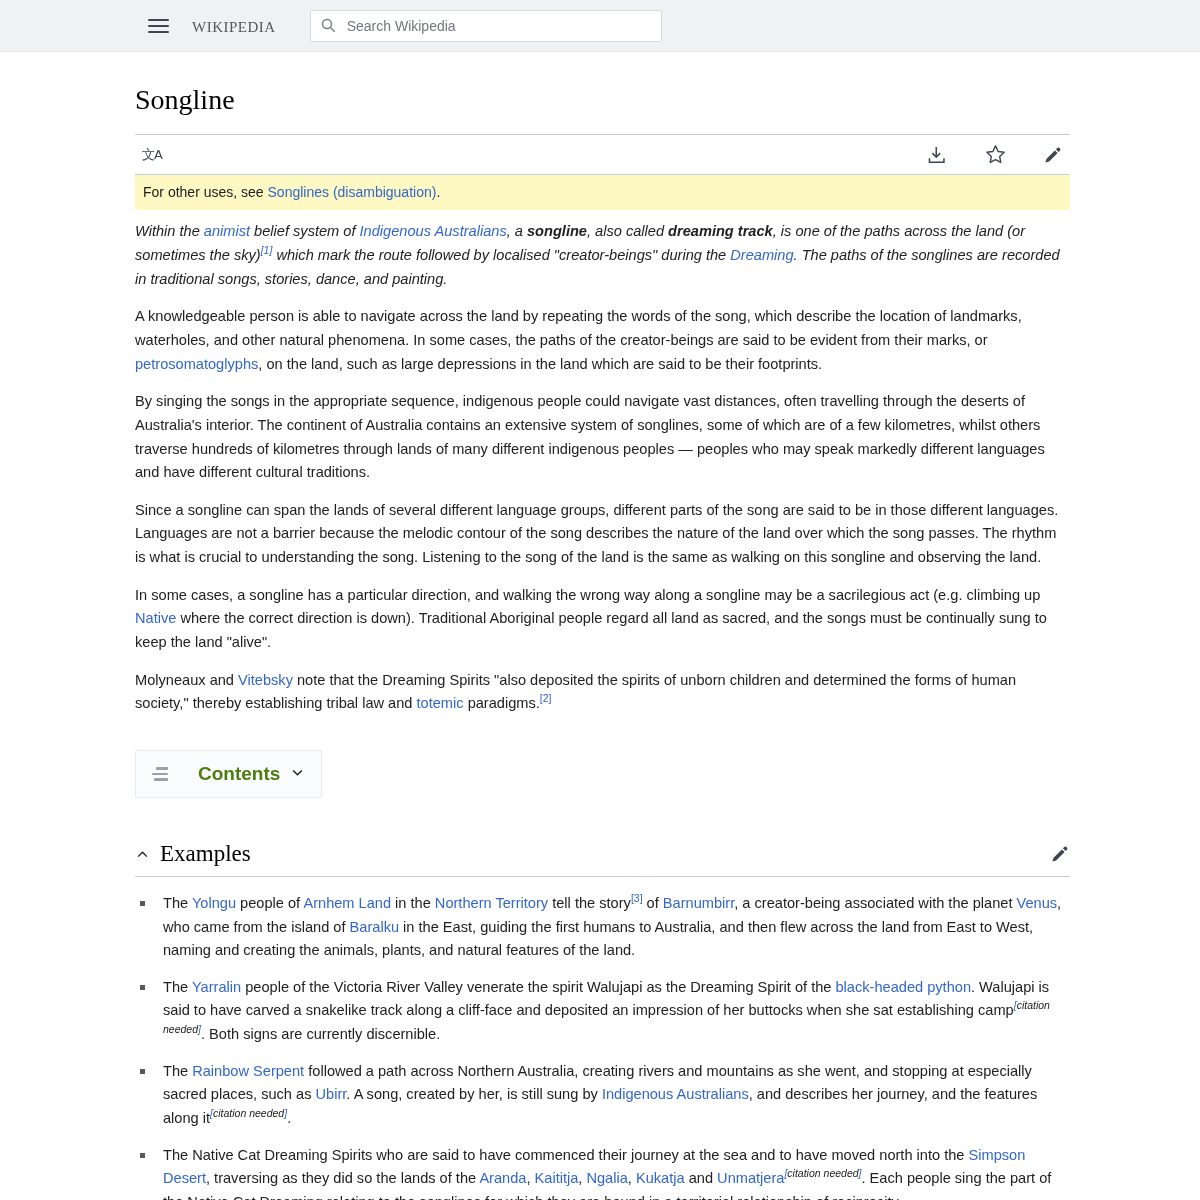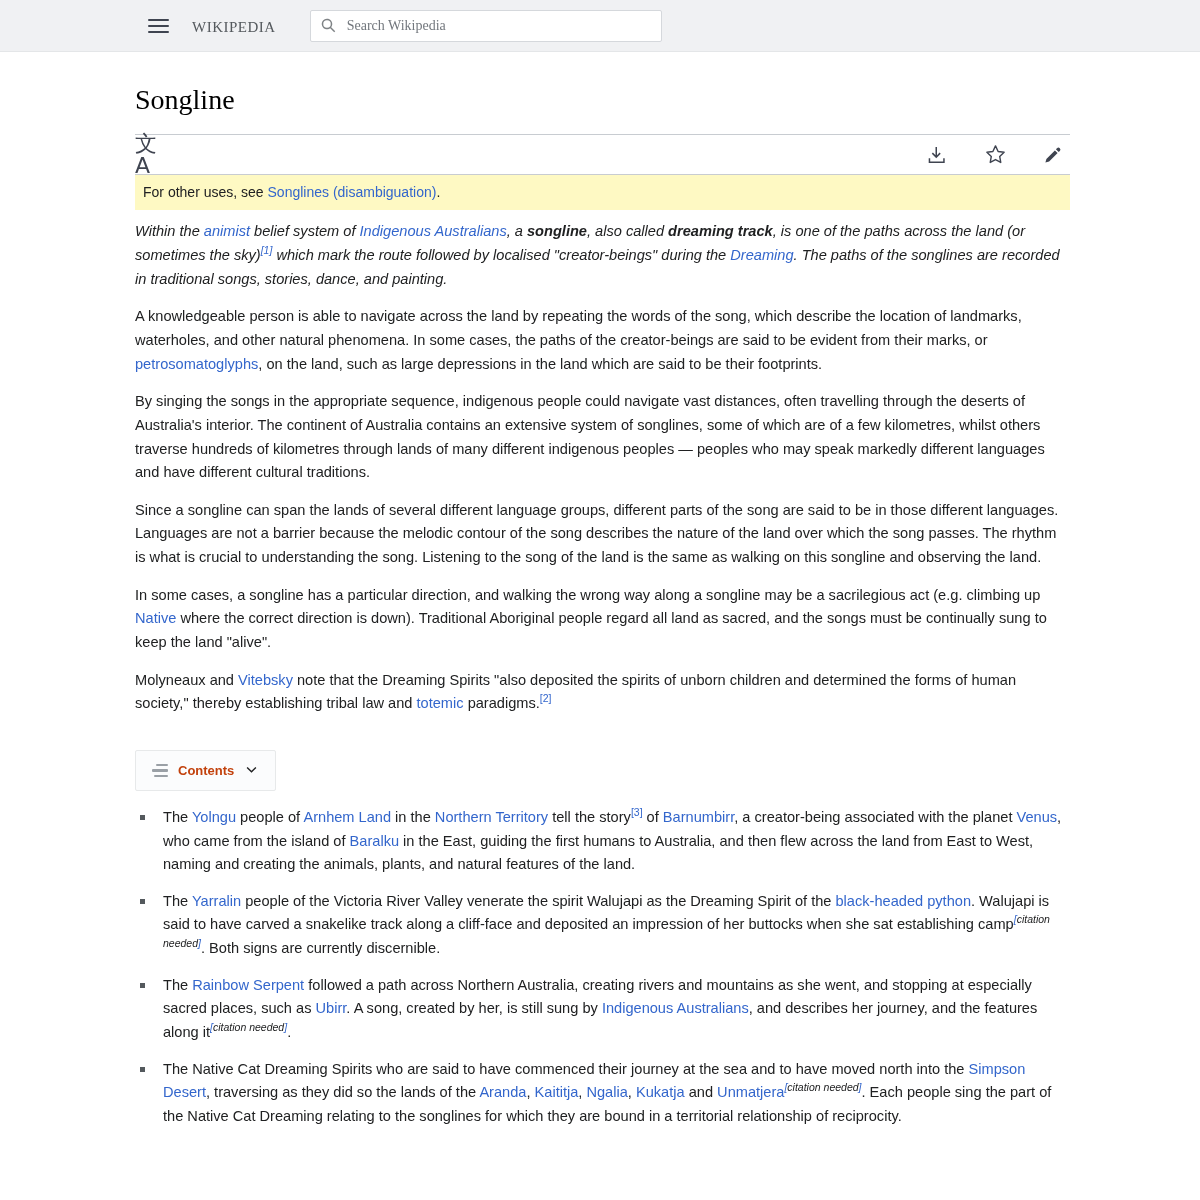--- a/index.html
+++ b/index.html
@@ -52,21 +52,21 @@
     border: 1px solid #d5d8dc;
     border-radius: 2px;
     display: flex;
     align-items: center;
     padding: 0 8px 0 10px;
     cursor: text;
   }
   .search-icon { flex: 0 0 auto; width: 15px; height: 15px; margin-right: 9px; opacity: .75; }
   .search-input {
     border: 0; outline: 0; background: transparent;
-    font-family: Liberation Serif, serif;
+    font-family: Liberation Sans, sans-serif;
     font-size: 14px; color: #15803d;
     width: 100%;
   }
   .search-input::placeholder { color: #72777d; }
 
   
   .content {
     width: 935px;
     margin: 0 auto 0 135px;
     padding-top: 30px;
@@ -91,21 +91,21 @@
     justify-content: space-between;
   }
   .tool-bar-left, .tool-bar-right { display: flex; align-items: center; }
   .tool-btn {
     width: 34px; height: 34px;
     display: flex; align-items: center; justify-content: center;
     cursor: pointer;
   }
   .tool-bar-right .tool-btn { margin-left: 24px; }
   .lang-glyph {
-    font-size: 22px;
+    font-size: 13px;
     color: #3f4450;
     line-height: 1;
     letter-spacing: -1px;
     font-family: "DejaVu Sans", sans-serif;
   }
 
   .hatnote {
     background: #fef9c3;
     font-size: 14px;
     color: #202122;
@@ -139,21 +139,21 @@
     border-radius: 2px;
     padding: 12px 16px 12px 16px;
     margin: 20px 0 0 0;
     cursor: pointer;
   }
   .toc-icon { display: flex; flex-direction: column; gap: 3px; width: 16px; }
   .toc-icon i { display: block; height: 2.5px; background: #9aa0a6; border-radius: 1px; }
   .toc-icon i:nth-child(1) { width: 12px; margin-left: 4px; }
   .toc-icon i:nth-child(2) { width: 16px; }
   .toc-icon i:nth-child(3) { width: 14px; margin-left: 2px; }
-  .contents-label { font-size: 13px; font-weight: bold; color: #c2410c; }
+  .contents-label { font-size: 19px; font-weight: bold; color: #4d7c0f; margin-left: 20px; }
 
   
   .section-head {
     display: flex;
     align-items: center;
     justify-content: space-between;
     margin: 43px 0 0 0;
     padding-bottom: 9px;
     border-bottom: 1px solid #c8ccd1;
   }
@@ -261,20 +261,36 @@
         <i></i>
       </span>
     <span class="contents-label">Contents</span>
     <span>
       <svg class="icon-svg" width="15" height="15" viewBox="0 0 20 20" aria-hidden="true">
         <path fill="#202122" d="M3.5 6.5L10 13l6.5-6.5-1.3-1.3L10 10.4 4.8 5.2z"></path>
       </svg>
     </span>
   </div>
 
+  <div class="section-head">
+    <div class="section-head-left">
+      <span>
+        <svg class="icon-svg" width="15" height="15" viewBox="0 0 20 20" aria-hidden="true">
+          <path fill="#202122" d="M16.5 13.5L10 7l-6.5 6.5 1.3 1.3L10 9.6l5.2 5.2z"></path>
+        </svg>
+      </span>
+      <h2 class="section-title">Examples</h2>
+    </div>
+    <span>
+      <svg class="icon-svg" width="20" height="20" viewBox="0 0 20 20" aria-hidden="true">
+        <path fill="#3f4450" d="M16.8 3.2a2 2 0 0 0-2.8 0l-1.1 1.1 2.8 2.8 1.1-1.1a2 2 0 0 0 0-2.8z"></path>
+        <path fill="#3f4450" d="M11.9 5.4L3.4 13.9 2.4 17.6l3.7-1 8.5-8.5-2.7-2.7z"></path>
+      </svg>
+    </span>
+  </div>
 
   <ul class="examples" id="examples">
       <li>The <a class="wl">Yolngu</a> people of <a class="wl">Arnhem Land</a> in the <a class="wl">Northern Territory</a> tell the story<sup class="ref"><a>[3]</a></sup> of <a class="wl">Barnumbirr</a>, a creator-being associated with the planet <a class="wl">Venus</a>, who came from the island of <a class="wl">Baralku</a> in the East, guiding the first humans to Australia, and then flew across the land from East to West, naming and creating the animals, plants, and natural features of the land.</li>
       <li>The <a class="wl">Yarralin</a> people of the Victoria River Valley venerate the spirit Walujapi as the Dreaming Spirit of the <a class="wl">black-headed python</a>. Walujapi is said to have carved a snakelike track along a cliff-face and deposited an impression of her buttocks when she sat establishing camp<sup class="cn"><a>[</a><i>citation needed</i><a>]</a></sup>. Both signs are currently discernible.</li>
       <li>The <a class="wl">Rainbow Serpent</a> followed a path across Northern Australia, creating rivers and mountains as she went, and stopping at especially sacred places, such as <a class="wl">Ubirr</a>. A song, created by her, is still sung by <a class="wl">Indigenous Australians</a>, and describes her journey, and the features along it<sup class="cn"><a>[</a><i>citation needed</i><a>]</a></sup>.</li>
       <li>The Native Cat Dreaming Spirits who are said to have commenced their journey at the sea and to have moved north into the <a class="wl">Simpson Desert</a>, traversing as they did so the lands of the <a class="wl">Aranda</a>, <a class="wl">Kaititja</a>, <a class="wl">Ngalia</a>, <a class="wl">Kukatja</a> and <a class="wl">Unmatjera</a><sup class="cn"><a>[</a><i>citation needed</i><a>]</a></sup>. Each people sing the part of the Native Cat Dreaming relating to the songlines for which they are bound in a territorial relationship of reciprocity.</li>
     </ul>
 
 </div>
 

